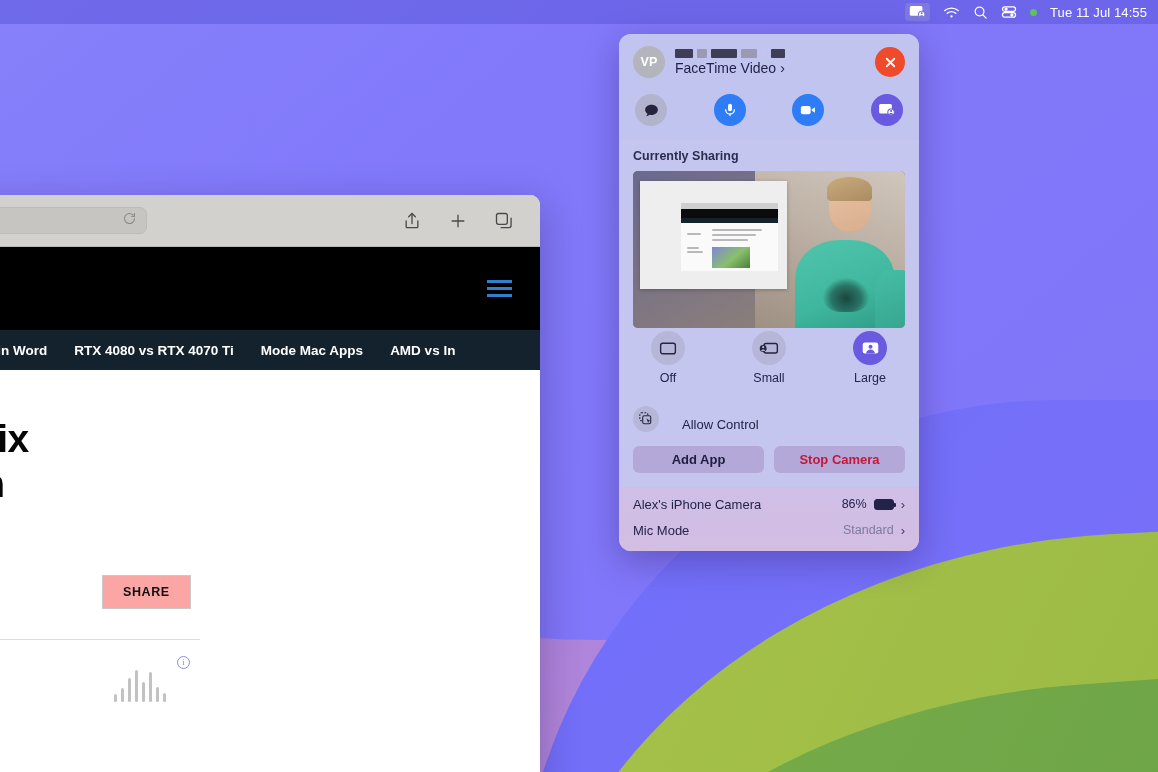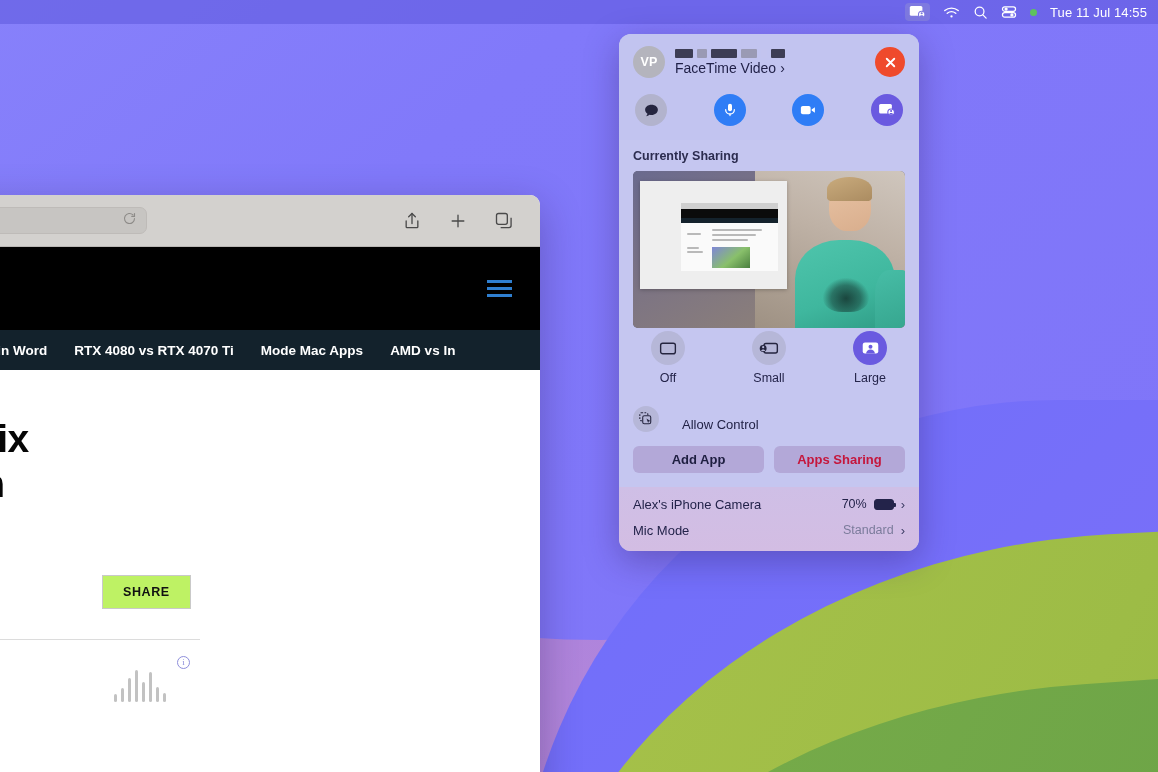--- a/index.html
+++ b/index.html
@@ -140,21 +140,21 @@
   }
   #share-wrap { padding-left: 512px; margin-top: 69px; }
   #share-btn {
     display: inline-block;
     border: 1px solid #c9c9c9;
     padding: 9px 20px;
     font-size: 12.5px;
     font-weight: 700;
     letter-spacing: .6px;
     color: #111;
-    background: #bef264;
+    background: #fca5a5;
   }
   #article-divider {
     margin: 30px 0 0 410px;
     width: 200px;
     height: 1px;
     background: #dcdcdc;
   }
   #waveform-wrap {
     margin: 22px 0 0 520px;
     position: relative;
@@ -541,29 +541,29 @@
             <rect x="2.5" y="2.5" width="11" height="11" rx="2.2" stroke-dasharray="2.4 1.8"></rect>
             <rect x="6.5" y="6.5" width="11" height="11" rx="2.2" fill="#b6b7d8"></rect>
             <path d="M11.6 10.4l5.4 3.3-2.3.6-.7 2.3z" fill="#25253f" stroke="none"></path>
           </svg>
         </div>
         <span id="ft-allow-label">Allow Control</span>
       </div>
 
       <div id="ft-actions">
         <button class="ft-action" id="ft-add-app">Add App</button>
-        <button class="ft-action" id="ft-stop">Apps Sharing</button>
+        <button class="ft-action" id="ft-stop">Stop Camera</button>
       </div>
     </div>
 
     <div id="ft-footer">
       <div class="ft-row">
         <span class="ft-row-label">Alex's iPhone Camera</span>
         <span class="ft-row-right">
-          <span class="ft-row-value">70%</span>
+          <span class="ft-row-value">86%</span>
           <span class="batt"></span>
           <span class="chev">›</span>
         </span>
       </div>
       <div class="ft-row">
         <span class="ft-row-label">Mic Mode</span>
         <span class="ft-row-right">
           <span class="ft-row-value muted">Standard</span>
           <span class="chev">›</span>
         </span>

